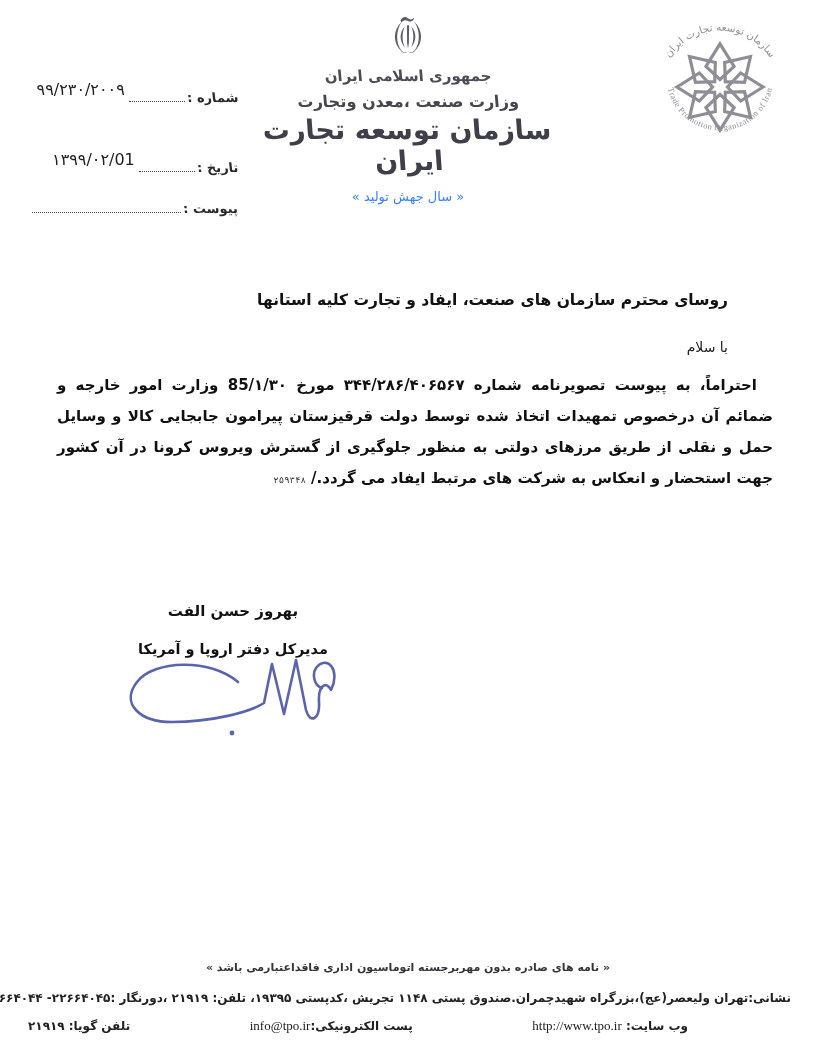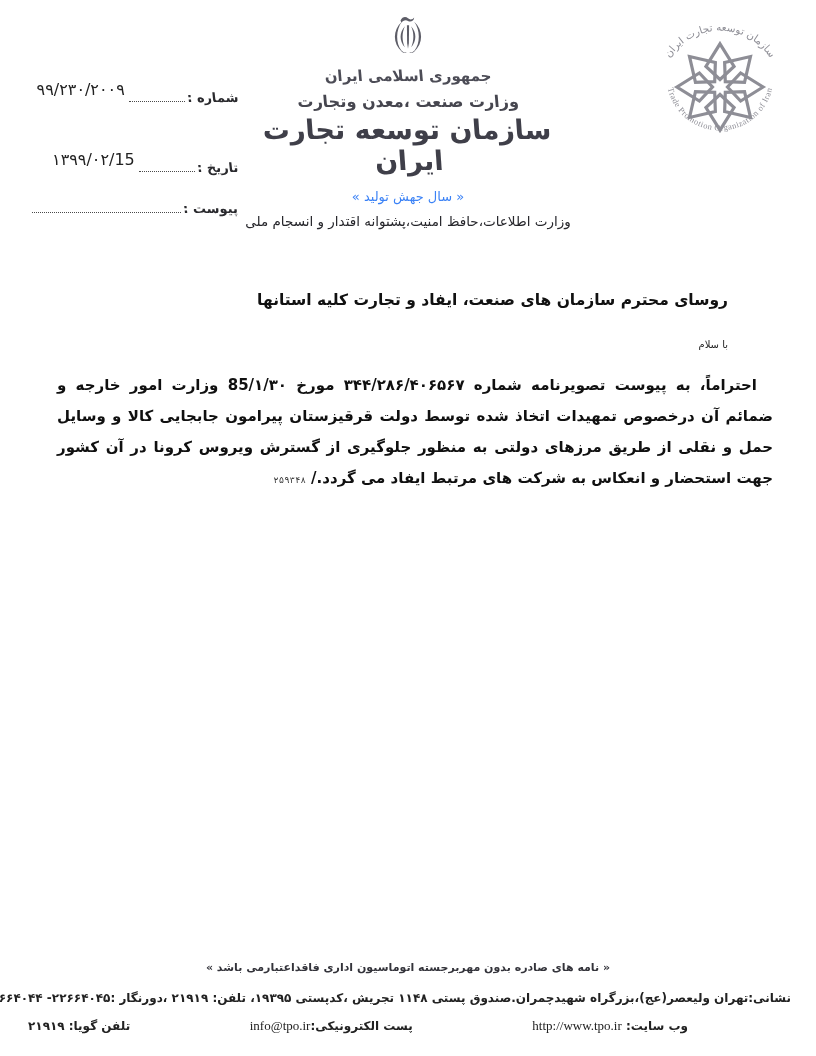--- a/index.html
+++ b/index.html
@@ -31,21 +31,21 @@
   .tpo-logo { position:absolute; top:12px; right:20px; width:152px; height:150px; }
   .tpo-svg { width:100%; height:100%; }
   .arc-fa { font-size:11px; fill:#8e8e96; font-family:"DejaVu Sans", sans-serif; }
   .arc-en { font-size:9px;  fill:#8e8e96; font-family:"Liberation Serif", serif; letter-spacing:.5px; }
 
   
   .banner { position:absolute; top:213px; left:0; right:0; text-align:center; direction:rtl; font-size:13.5px; color:#26262b; }
 
   
   .addressee  { position:absolute; top:291px; right:88px; direction:rtl; font-size:15.5px; font-weight:bold; color:#111; }
-  .salutation { position:absolute; top:339px; right:88px; direction:rtl; font-size:10px; color:#222; }
+  .salutation { position:absolute; top:339px; right:88px; direction:rtl; font-size:14px; color:#222; }
   .body-text  {
     position:absolute; top:370px; right:43px; left:57px;
     direction:rtl; text-align:justify; font-size:15px; font-weight:bold;
     line-height:31px; color:#101010; text-indent:16px;
   }
   .trk { font-size:9px; font-weight:normal; color:#333;font-family:Liberation Mono, monospace; }
 
   
   .sig { position:absolute; left:118px; top:602px; width:230px; text-align:center; direction:rtl; }
   .sig-name  { font-size:15px; font-weight:bold; color:#111; }
@@ -66,21 +66,21 @@
 
   <div class="meta">
     <div class="meta-row">
       <span class="meta-label">شماره :</span>
       <span class="meta-dots dots-short"></span>
       <span class="meta-value">۹۹/۲۳۰/۲۰۰۹</span>
     </div>
     <div class="meta-row">
       <span class="meta-label">تاریخ :</span>
       <span class="meta-dots dots-short"></span>
-      <span class="meta-value">۱۳۹۹/۰۲/15</span>
+      <span class="meta-value">۱۳۹۹/۰۲/01</span>
     </div>
     <div class="meta-row" style="margin-top:24px;">
       <span class="meta-label">پیوست :</span>
       <span class="meta-dots dots-long"></span>
     </div>
   </div>
 
   <div class="head-center">
     <svg class="emblem-svg" viewBox="0 0 100 110" aria-hidden="true">
       <g fill="#5d5d67">
@@ -113,27 +113,36 @@
         <path d="M80 34 L95 58 L80 72 L65 58 Z" transform="rotate(90 80 80)"></path>
         <path d="M80 34 L95 58 L80 72 L65 58 Z" transform="rotate(135 80 80)"></path>
         <path d="M80 34 L95 58 L80 72 L65 58 Z" transform="rotate(180 80 80)"></path>
         <path d="M80 34 L95 58 L80 72 L65 58 Z" transform="rotate(225 80 80)"></path>
         <path d="M80 34 L95 58 L80 72 L65 58 Z" transform="rotate(270 80 80)"></path>
         <path d="M80 34 L95 58 L80 72 L65 58 Z" transform="rotate(315 80 80)"></path>
       </g>
     </svg>
   </div>
 
-  <div class="banner">وزارت اطلاعات،حافظ امنیت،پشتوانه اقتدار و انسجام ملی</div>
 
   <div class="addressee">روسای محترم سازمان های صنعت، ایفاد و تجارت کلیه استانها</div>
   <div class="salutation">با سلام</div>
 
   <p class="body-text"><span>احتراماً، به پیوست تصویرنامه شماره ۳۴۴/۲۸۶/۴۰۶۵۶۷ مورخ 85/۱/۳۰ وزارت امور خارجه و ضمائم آن درخصوص تمهیدات اتخاذ شده توسط دولت قرقیزستان پیرامون جابجایی کالا و وسایل حمل و نقلی از طریق مرزهای دولتی به منظور جلوگیری از گسترش ویروس کرونا در آن کشور جهت استحضار و انعکاس به شرکت های مرتبط ایفاد می گردد./</span> <span class="trk">۲۵۹۳۴۸</span></p>
 
+  <div class="sig">
+    <div class="sig-name">بهروز حسن الفت</div>
+    <div class="sig-title">مدیرکل دفتر اروپا و آمریکا</div>
+    <svg class="sig-ink" viewBox="0 0 252 112" aria-hidden="true">
+      <g fill="none" stroke="#4d57a3" stroke-width="2.6" stroke-linecap="round" stroke-linejoin="round" opacity="0.92">
+        <path d="M128 54 C100 30 44 32 27 54 C10 76 30 94 62 94 C102 94 140 84 154 75 L162 36 L174 86 L186 32 L196 82 C200 96 210 92 209 74 C208 58 216 52 221 62 C231 42 217 26 206 40 C202 46 204 58 212 60"></path>
+        <circle cx="122" cy="105" r="2.4" fill="#4d57a3" stroke="none"></circle>
+      </g>
+    </svg>
+  </div>
 
   <div class="f-notice">« نامه های صادره بدون مهربرجسته اتوماسیون اداری فاقداعتبارمی باشد »</div>
   <div class="f-address">نشانی:تهران ولیعصر(عج)،بزرگراه شهیدچمران.صندوق پستی ۱۱۴۸ تجریش ،کدپستی ۱۹۳۹۵، تلفن: ۲۱۹۱۹ ،دورنگار :۲۲۶۶۴۰۴۵- ۲۲۶۶۴۰۴۴</div>
   <div class="f-row">
     <span class="f-group">
       <span>وب سایت:</span>
       <span class="latin">http://www.tpo.ir</span>
     </span>
     <span class="f-group">
       <span>پست الکترونیکی:</span><span class="latin">info@tpo.ir</span>

